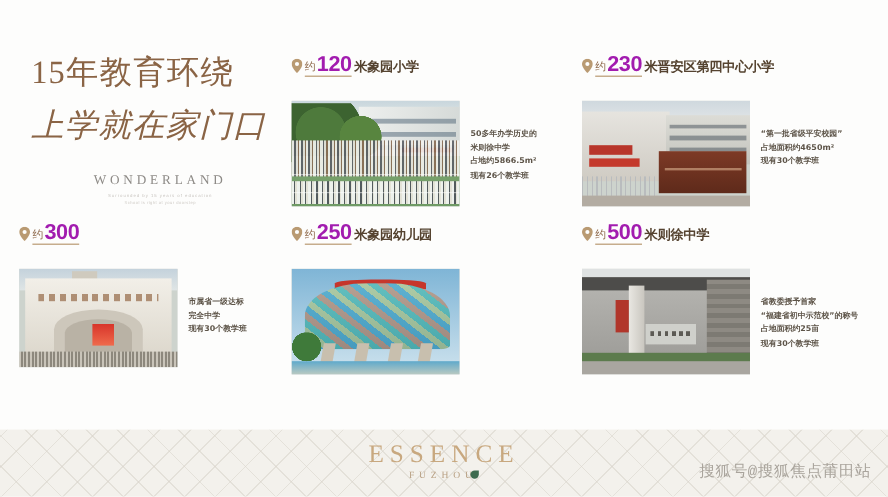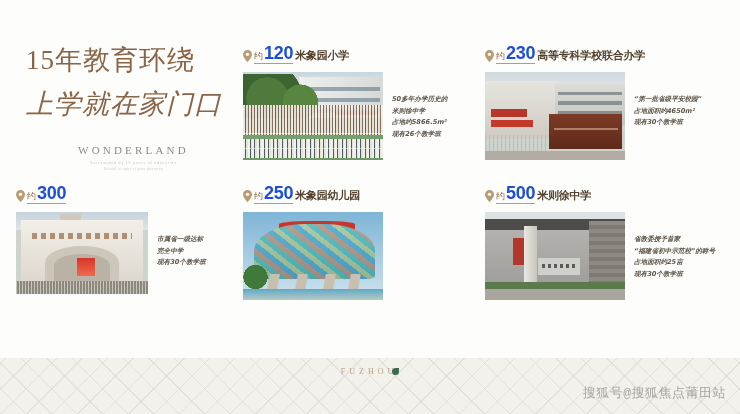--- a/index.html
+++ b/index.html
@@ -37,29 +37,29 @@
   .card{position:absolute;}
   .card-head{white-space:nowrap;display:flex;align-items:flex-end;height:20px;}
   .pin{width:9px;height:12px;margin-right:2px;flex:none;align-self:center;}
   .approx-wrap{
     border-bottom:1.3px solid #b99a72;
     display:inline-flex;align-items:flex-end;padding-bottom:1px;
   }
   .approx{font-size:9px;color:#8a6445;line-height:12px;margin-right:1px;
           font-family:"DejaVu Sans",sans-serif;}
   .num{
-    font-size:18px;font-weight:bold;color:#1d4ed8;line-height:17px;
+    font-size:18px;font-weight:bold;color:#a21caf;line-height:17px;
     letter-spacing:-.3px;font-family:"Liberation Sans",sans-serif;
   }
   .unitname{
     font-size:11px;font-weight:bold;color:#554330;line-height:14px;
     margin-left:2px;padding-bottom:1px;
     font-family:"DejaVu Sans",sans-serif;letter-spacing:-.2px;
   }
-  .card-body{display:flex;margin-top:8px;font-style:italic;}
+  .card-body{display:flex;margin-top:20px;}
   .thumb{flex:none;position:relative;overflow:hidden;background:#cdd3cd;}
   .desc{margin-left:9px;padding-top:22px;}
   .desc div{
     font-size:6.6px;color:#5d5448;line-height:11.5px;white-space:nowrap;
     font-family:"DejaVu Sans",sans-serif;font-weight:bold;
   }
 
   
   .sc{position:absolute;inset:0;}
   
@@ -224,21 +224,21 @@
       <span class="pin">
         <svg viewBox="0 0 12 16" width="9" height="12">
             <path d="M6 0C2.7 0 0 2.6 0 5.9 0 10.3 6 16 6 16s6-5.7 6-10.1C12 2.6 9.3 0 6 0z" fill="#b99a72"></path>
             <circle cx="6" cy="5.8" r="2.3" fill="#fdfdfc"></circle>
           </svg>
       </span>
       <span class="approx-wrap">
         <span class="approx">约</span>
         <span class="num">230</span>
       </span>
-      <span class="unitname">高等专科学校联合办学</span>
+      <span class="unitname">米晋安区第四中心小学</span>
     </div>
     <div class="card-body">
       <div class="thumb" style="width:140px;height:88px;">
         <div class="sc">
           <div class="s2-sky"></div>
             <div class="s2-bld"></div>
           <div class="s2-bld2">
               <i style="top:18%"></i>
               <i style="top:42%"></i>
               <i style="top:66%"></i>
@@ -358,18 +358,19 @@
         <div>占地面积约25亩</div>
         <div>现有30个教学班</div>
       </div>
     </div>
   </div>
 
   <div class="footer">
     <div class="lattice"></div>
 
     <div class="logo">
+      <div class="main">ESSENCE</div>
       <div class="sub"><span>FUZHOU</span><span class="leaf"></span></div>
     </div>
     <div class="watermark">搜狐号@搜狐焦点莆田站</div>
   </div>
 
 </div>
 
 </body></html>

